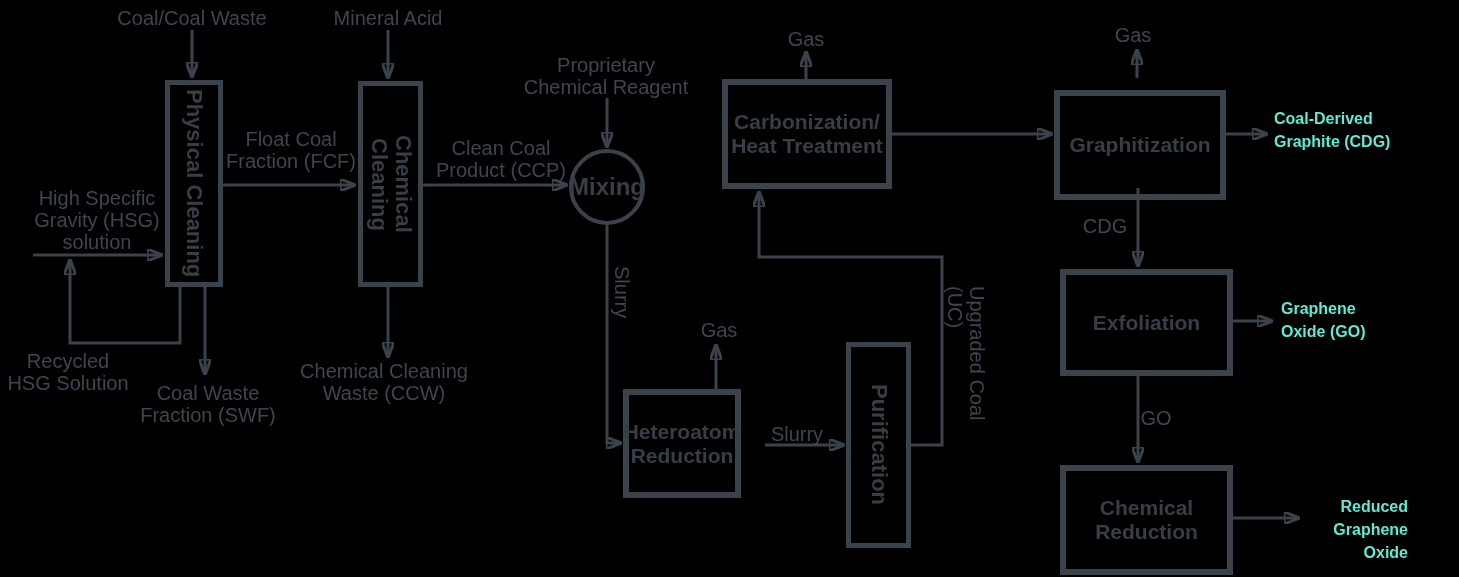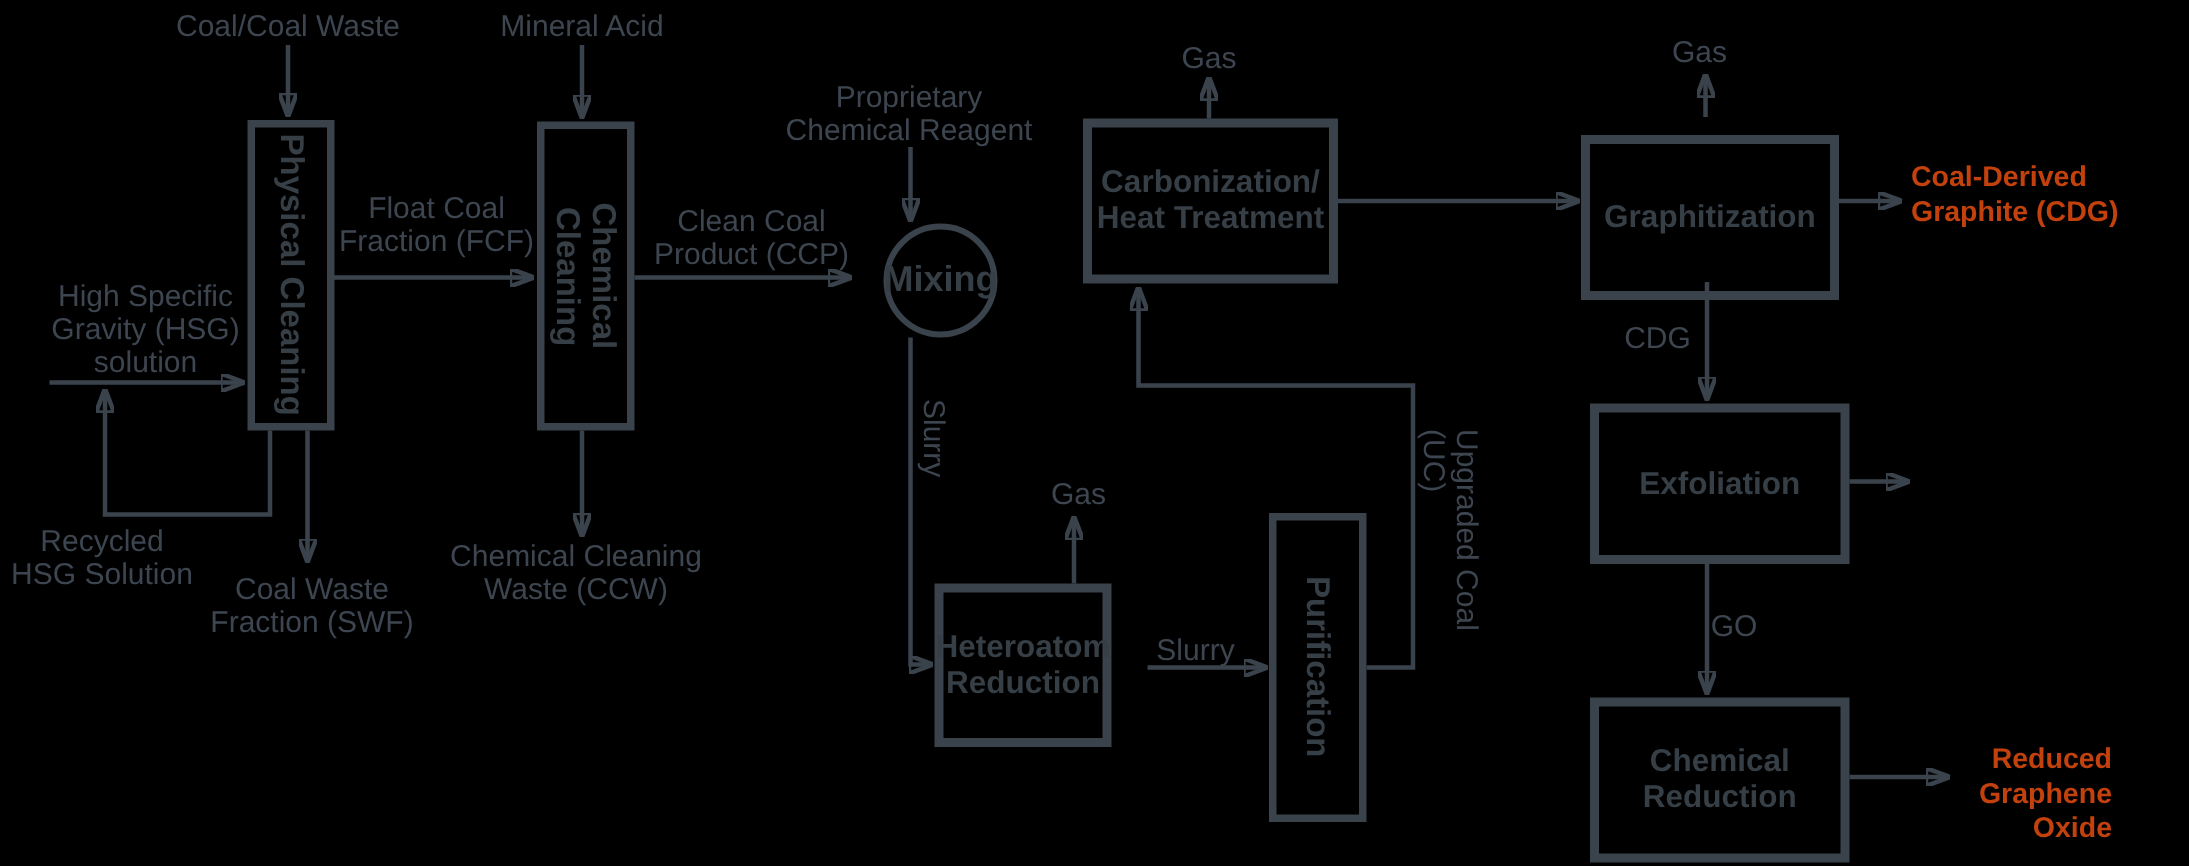--- a/index.html
+++ b/index.html
@@ -15,30 +15,30 @@
 
   .node{
     position:absolute;box-sizing:border-box;
     border:6px solid #3a434c;background:transparent;
     color:#363e46;font-weight:bold;font-size:21px;line-height:24px;
     display:flex;align-items:center;justify-content:center;
     text-align:center;white-space:pre-line;
   }
   .node--tall{border-width:5px;font-size:22px;}
   .node--tall span{writing-mode:vertical-rl;}
-  .node--circle{border-radius:50%;border-width:4px;font-size:24px;margin-left:20px;}
+  .node--circle{border-radius:50%;border-width:4px;font-size:24px;}
 
   .lbl{
     position:absolute;color:#3d4650;font-size:20px;line-height:22px;
     white-space:pre-line;text-align:center;transform:translateX(-50%);
   }
   .lbl--v{transform:none;writing-mode:vertical-rl;text-align:left;}
   .out{
-    position:absolute;color:#c2410c;font-weight:bold;
-    font-size:19px;line-height:23px;white-space:pre-line;text-align:left;
+    position:absolute;color:#5eead4;font-weight:bold;
+    font-size:16px;line-height:23px;white-space:pre-line;text-align:left;
   }
   .out--center{transform:translateX(-50%);text-align:right;}
 </style>
 </head>
 <body>
 
 <div class="stage">
 
   <svg class="wires" viewBox="0 0 1459 577">
     <defs>
@@ -122,16 +122,18 @@
   <div class="lbl" style="left:797px;top:423px;">Slurry</div>
   <div class="lbl lbl--v" style="left:944px;top:286px;">Upgraded Coal
 (UC)</div>
   <div class="lbl" style="left:806px;top:28px;">Gas</div>
   <div class="lbl" style="left:1133px;top:24px;">Gas</div>
   <div class="lbl" style="left:1105px;top:215px;">CDG</div>
   <div class="lbl" style="left:1156px;top:407px;">GO</div>
 
   <div class="out" style="left:1274px;top:107px;">Coal-Derived
 Graphite (CDG)</div>
+  <div class="out" style="left:1281px;top:297px;">Graphene
+Oxide (GO)</div>
   <div class="out out--center" style="left:1357px;top:495px;">Reduced
 Graphene Oxide</div>
 
 </div>
 
 </body></html>

